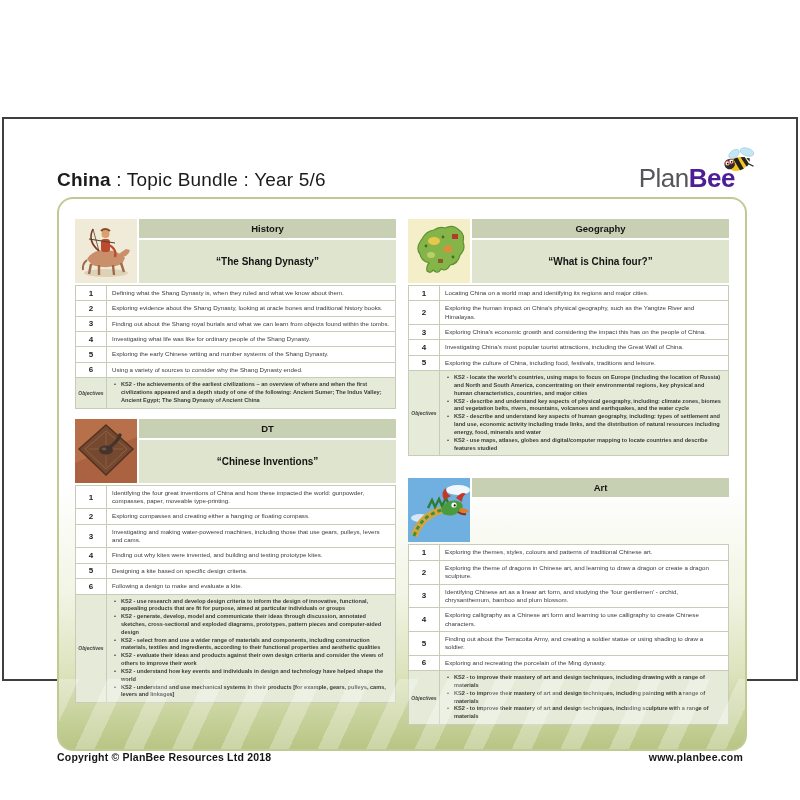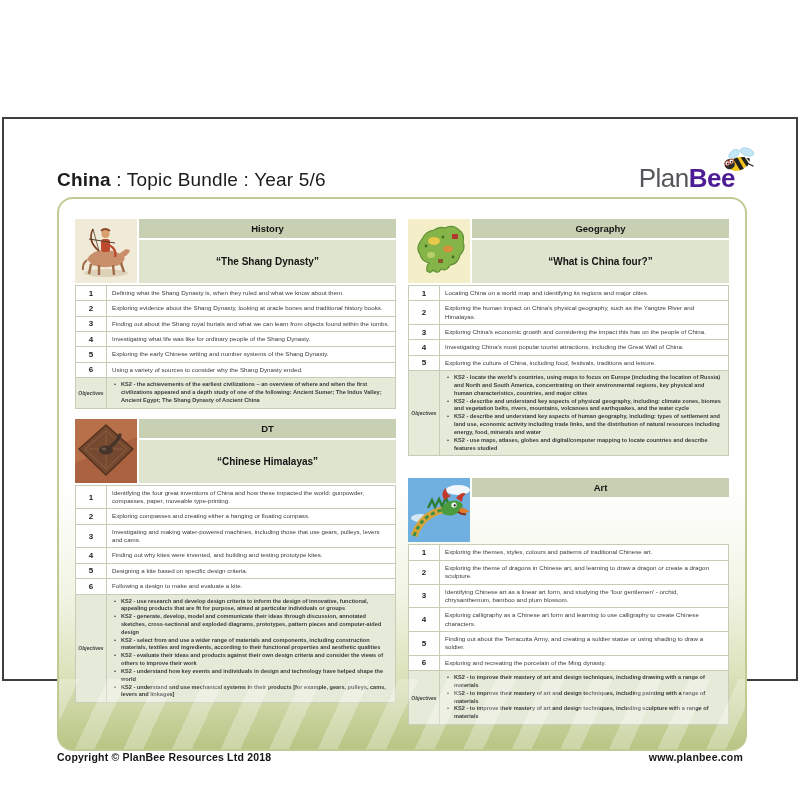--- a/index.html
+++ b/index.html
@@ -152,21 +152,21 @@
                     <path d="M0 0 L62 0 L62 18 L0 44 Z" fill="#c07a50" opacity=".6"></path>
                     <path d="M31 6 L58 30 L31 56 L4 30 Z" fill="#74492f" stroke="#54321f" stroke-width="1.5"></path>
                     <path d="M31 12 L52 30 L31 50 L10 30 Z" fill="none" stroke="#8d6243" stroke-width="1"></path>
                     <path d="M14 30 L48 30 M31 14 L31 48" stroke="#8d6243" stroke-width=".8"></path>
                     <ellipse cx="31" cy="31" rx="7" ry="4.6" fill="#46332a"></ellipse>
                     <path d="M35 28 q8 -6 10 -12" stroke="#46332a" stroke-width="3.4" fill="none" stroke-linecap="round"></path>
                     <ellipse cx="29" cy="30" rx="2.4" ry="1.4" fill="#6b564a"></ellipse>
                   </svg>
                 </div>
                 <div class="band subject">DT</div>
-                <div class="band unit">“Chinese Himalayas”</div>
+                <div class="band unit">“Chinese Inventions”</div>
               </div>
               <div class="sec-body">
                 <div class="lrow">
                   <div class="num">1</div>
                   <div class="txt">Identifying the four great inventions of China and how these impacted the world: gunpowder, compasses, paper, moveable type-printing.</div>
                 </div>
                 <div class="lrow">
                   <div class="num">2</div>
                   <div class="txt">Exploring compasses and creating either a hanging or floating compass.</div>
                 </div>

